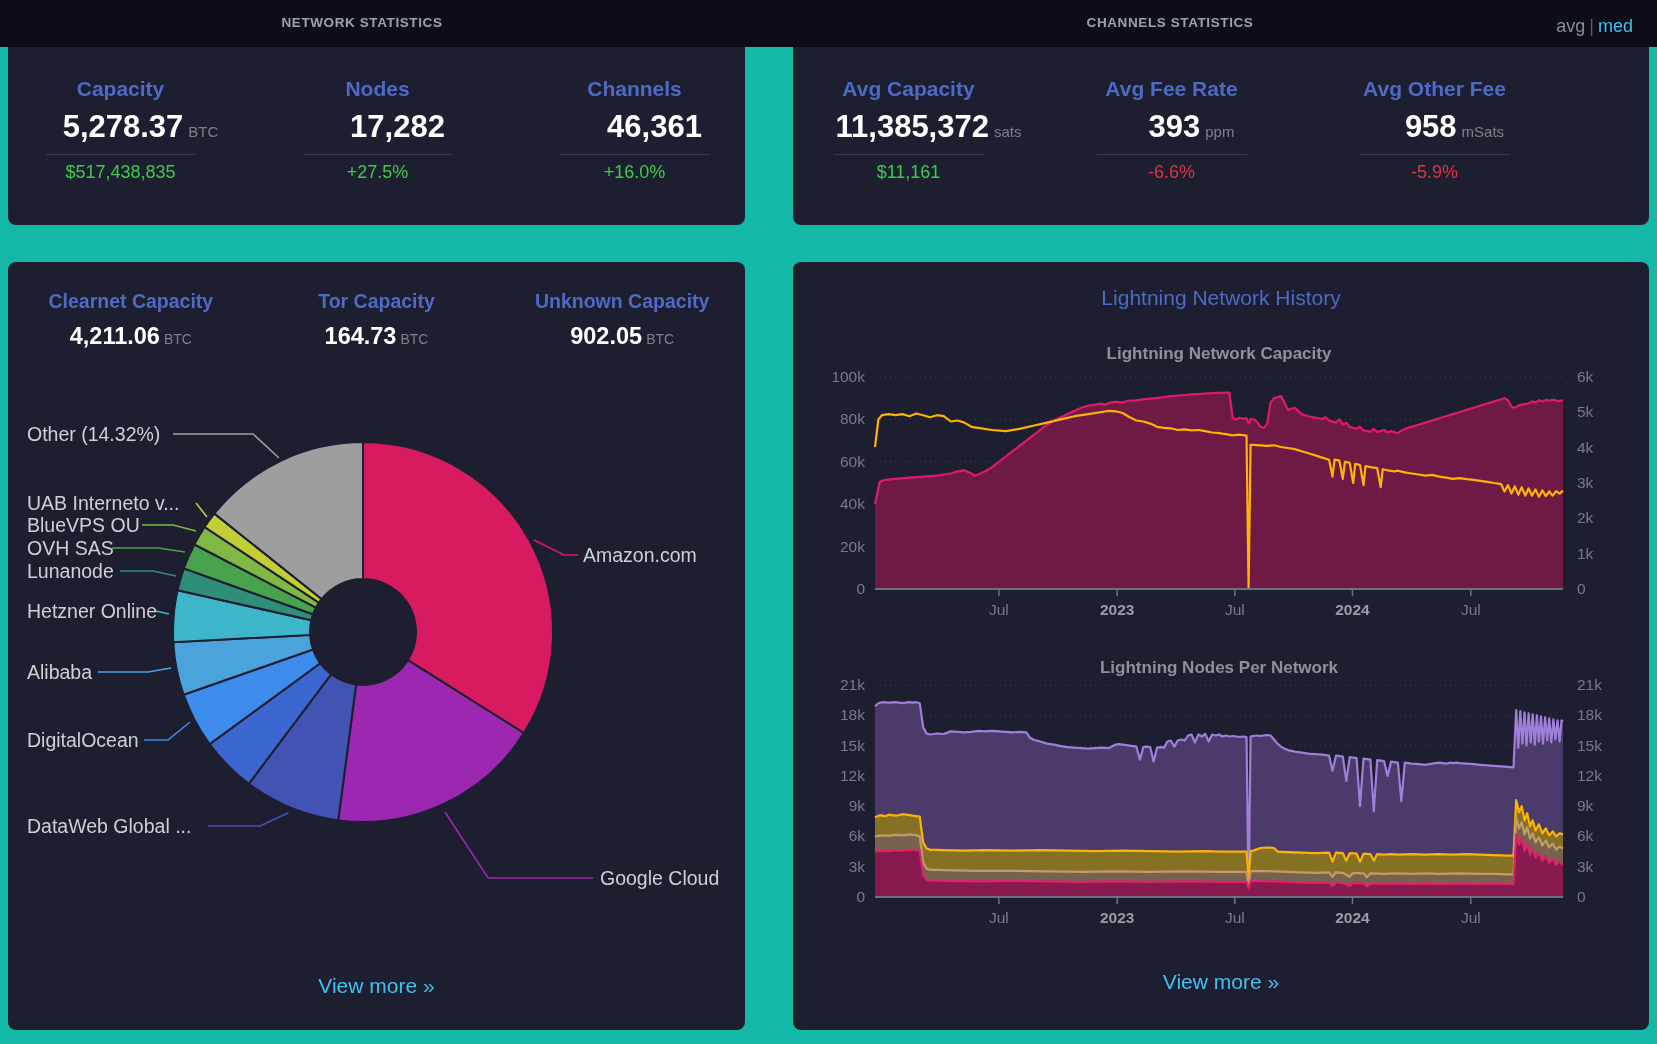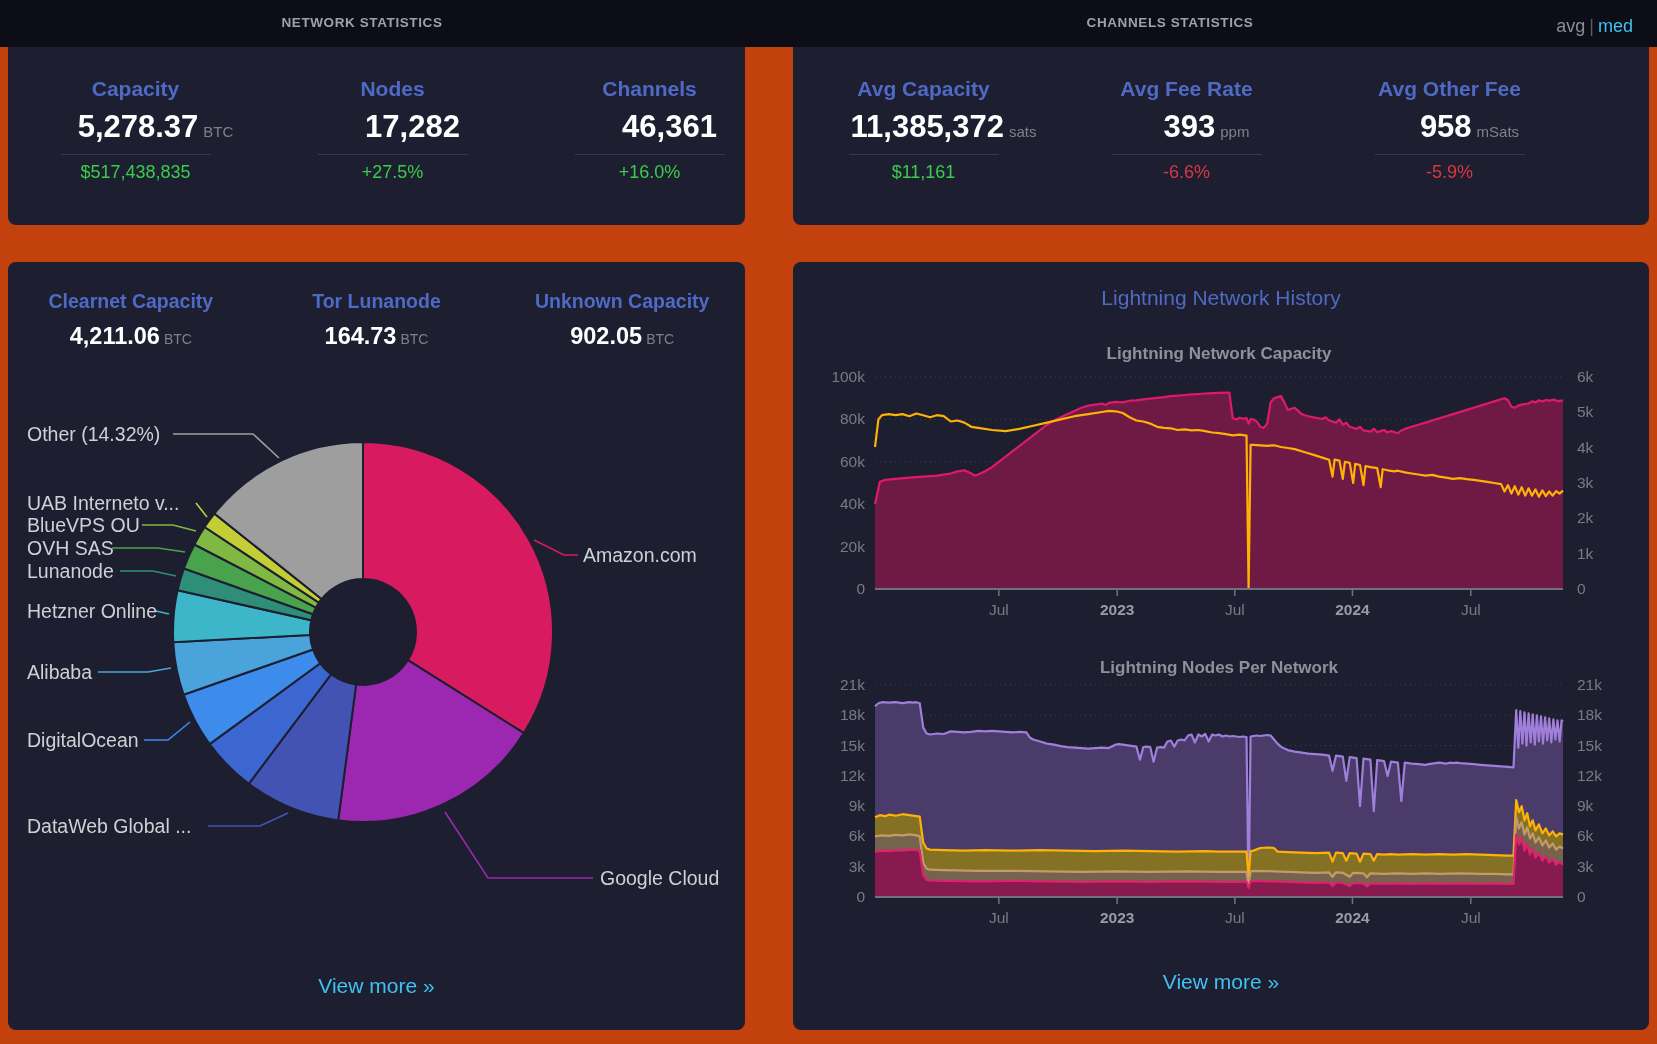--- a/index.html
+++ b/index.html
@@ -1,27 +1,27 @@
 <!DOCTYPE html>
 <html><head>
 <meta charset="utf-8">
 <style>
   html,body{margin:0;padding:0;background:#14151e;font-family:"Liberation Sans",sans-serif;}
-  #stage{position:relative;width:1657px;height:1044px;background:#c2410c;overflow:hidden;}
+  #stage{position:relative;width:1657px;height:1044px;background:#14b8a6;overflow:hidden;}
   .topstrip{position:absolute;left:0;top:0;width:1657px;height:47px;background:#0c0d16;}
   .section-title{position:absolute;top:15px;transform:translateX(-50%);color:#9fa1a8;font-size:13.5px;font-weight:700;letter-spacing:.6px;}
   .avgmed{position:absolute;top:16px;right:24px;font-size:18px;color:#8a8c96;cursor:pointer;}
   .avgmed .sep{color:#5a5c66;margin:0 4px;}
   .avgmed .med{color:#3fc1f2;font-weight:400;}
   .panel{position:absolute;background:#1d1f31;border-radius:8px;}
   #panelA{left:8px;top:47px;width:737px;height:178px;border-radius:0 0 8px 8px;}
   #panelB{left:793px;top:47px;width:856px;height:178px;border-radius:0 0 8px 8px;}
   #panelC{left:8px;top:262px;width:737px;height:768px;}
   #panelD{left:793px;top:262px;width:856px;height:768px;}
-  .statgrid{position:absolute;left:16px;top:30px;width:100%;display:flex;gap:34px;}
+  .statgrid{position:absolute;left:1px;top:30px;width:100%;display:flex;gap:34px;}
   #panelB .statgrid{width:755px;}
   .stat{flex:1;text-align:center;}
   .stat .lab{color:#4f6ac4;font-size:21px;font-weight:700;margin-bottom:8px;}
   .stat .val{color:#fff;font-size:31px;font-weight:700;padding-left:40px;}
   .stat .unit{color:#7e8089;font-size:15px;font-weight:400;margin-left:5px;}
   .stat .rule{width:150px;margin:9px auto 7px;border-top:1px solid #383a4a;}
   .stat .sub{font-size:18px;}
   .green{color:#3bcc49;}
   .red{color:#dc3545;}
   .capgrid{position:absolute;left:0;top:28px;width:100%;display:flex;}
@@ -99,21 +99,21 @@
     </div>
   </div>
 
   <div class="panel" id="panelC">
     <div class="capgrid">
       <div class="cap">
         <div class="lab">Clearnet Capacity</div>
         <div class="val"><span>4,211.06</span><span class="unit">BTC</span></div>
       </div>
       <div class="cap">
-        <div class="lab">Tor Lunanode</div>
+        <div class="lab">Tor Capacity</div>
         <div class="val"><span>164.73</span><span class="unit">BTC</span></div>
       </div>
       <div class="cap">
         <div class="lab">Unknown Capacity</div>
         <div class="val"><span>902.05</span><span class="unit">BTC</span></div>
       </div>
     </div>
 
     <svg id="pieSvg" style="position:absolute;left:0;top:138px;" width="737" height="600" viewBox="0 0 737 600">
       <g id="pieWedges">

